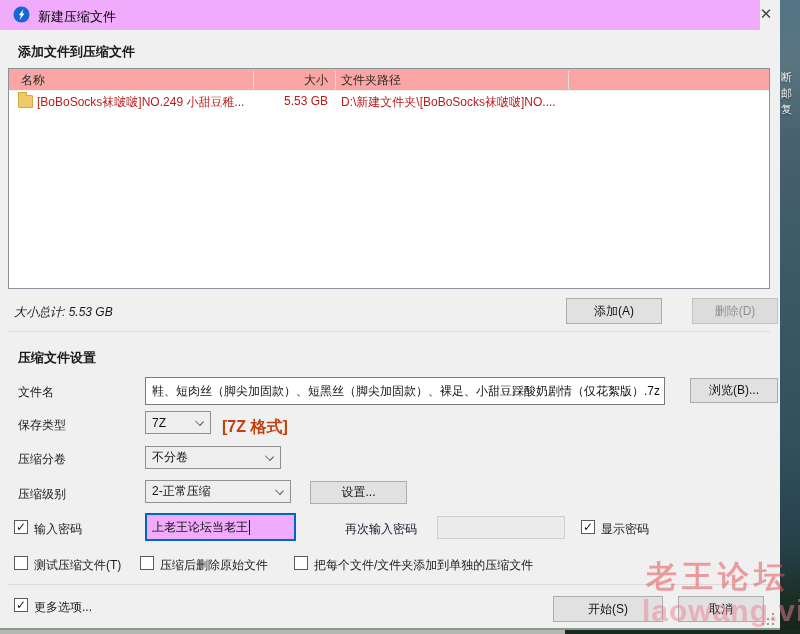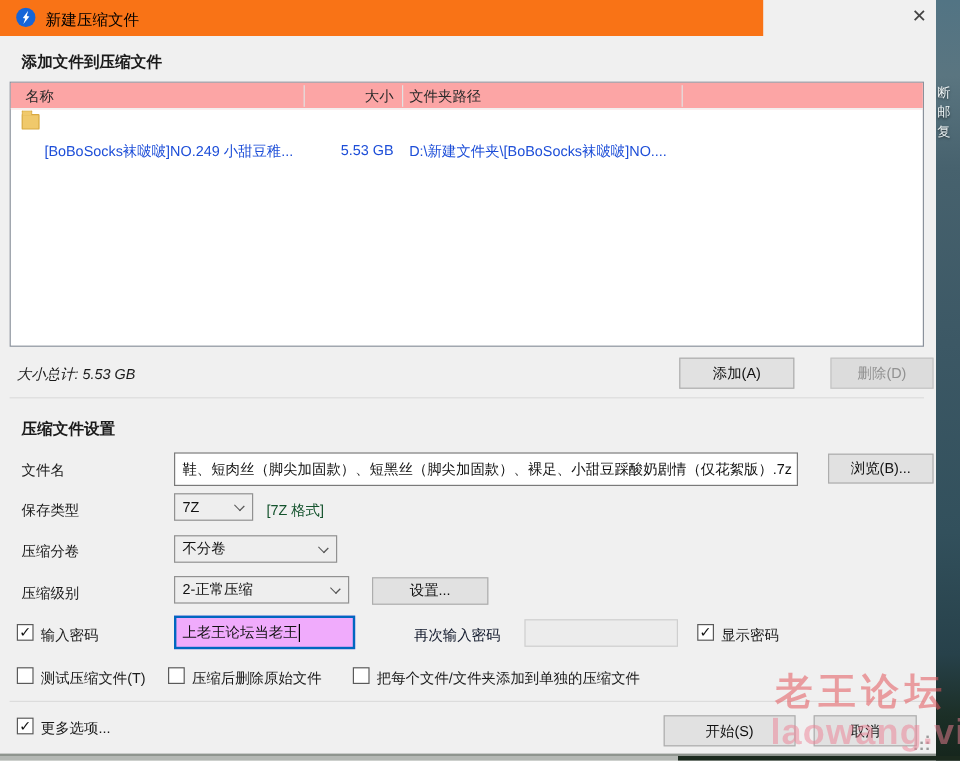--- a/index.html
+++ b/index.html
@@ -12,53 +12,53 @@
     position:absolute; left:780px; top:0; width:20px; height:634px;
     background:linear-gradient(180deg,#527484 0%,#5a7580 10%,#47626e 22%,#3c5865 45%,#32505c 70%,#27414a 86%,#1c2f27 94%,#15251c 100%);
     overflow:hidden;
   }
   .strip-frag { position:absolute; left:1px; color:#edf3f4; font-size:11px; text-shadow:0 1px 2px rgba(0,0,0,.6); white-space:nowrap; }
   #bottom-strip-left { position:absolute; left:0; top:630px; width:565px; height:4px; background:#b4b8b4; }
   #bottom-strip-right { position:absolute; left:565px; top:630px; width:235px; height:4px; background:#1b2a1e; }
 
   
   #dialog { position:absolute; left:0; top:0; width:780px; height:630px; background:#f0f0f0; border-bottom:2px solid #8f958f; }
-  #titlebar { position:absolute; left:0; top:0; width:636px; height:30px; background:#f97316; }
+  #titlebar { position:absolute; left:0; top:0; width:760px; height:30px; background:#f0abfc; }
   #app-icon { position:absolute; left:13px; top:6px; width:17px; height:17px; }
   #title-text { position:absolute; left:38px; top:8px; font-size:13px; color:#000; }
   #close-btn { position:absolute; left:752px; top:0; width:28px; height:28px; text-align:center; line-height:28px; font-size:15px; color:#444; cursor:default; }
 
   .section-heading { position:absolute; left:18px; font-weight:bold; font-size:13px; color:#1a1a1a; }
 
   
   #file-list { position:absolute; left:8px; top:68px; width:762px; height:221px; background:#fff; border:1px solid #8a919b; }
   .lv-header { position:absolute; left:0; top:0; width:100%; height:22px; background:#fca5a5; border-bottom:1px solid #f0f0f0; }
   .col-sep { position:absolute; top:2px; width:1px; height:18px; background:#e2e2e2; }
   .lv-cell { position:absolute; top:3px; font-size:12px; color:#2b2b2b; white-space:nowrap; }
   .lv-row { position:absolute; left:0; top:23px; width:100%; height:21px; }
-  .row-cell { position:absolute; top:2px; font-size:12px; color:#1d4ed8; white-space:nowrap; overflow:hidden;margin-top:24px; }
+  .row-cell { position:absolute; top:2px; font-size:12px; color:#b91c1c; white-space:nowrap; overflow:hidden; }
   #folder-icon { position:absolute; left:9px; top:3px; width:15px; height:13px; background:#f0c96b; border:1px solid #d8a940; border-radius:1px; }
   #folder-icon::before { content:""; position:absolute; left:-1px; top:-4px; width:7px; height:3px; background:#f0c96b; border:1px solid #d8a940; border-bottom:none; border-radius:1px 1px 0 0; }
 
   #total-label { position:absolute; left:14px; top:304px; font-size:12px; color:#1a1a1a;font-style:italic; }
 
   .btn { position:absolute; background:#e1e1e1; border:1px solid #adadad; font-size:12px; text-align:center; font-family:inherit; color:#111; }
   .btn.disabled { background:#dcdcdc; border-color:#c3c3c3; color:#919191; }
 
   .hline { position:absolute; left:8px; width:762px; height:1px; background:#dcdcdc; }
 
   .form-label { position:absolute; left:18px; font-size:12px; color:#1a1a1a; }
 
   #filename-box { position:absolute; left:145px; top:377px; width:520px; height:28px; background:#fff; border:1px solid #7a7a7a;
     display:flex; align-items:center; justify-content:flex-end; overflow:hidden; white-space:nowrap; padding:0 4px; font-size:12px; }
 
   .combo { position:absolute; height:23px; background:#eeeeee; border:1px solid #919191; display:flex; align-items:center; padding:0 6px; font-size:12px; color:#111; }
   .combo .chev { position:absolute; right:7px; top:8px; width:7px; height:7px; border-right:1px solid #555; border-bottom:1px solid #555; transform:rotate(45deg) scale(1,.8); margin-top:-2px; }
 
-  #format-link { position:absolute; left:222px; top:417px; color:#14532d; font-size:12px; }
+  #format-link { position:absolute; left:222px; top:417px; color:#c2410c; font-size:16px;font-weight:bold; }
 
   .cb { position:absolute; width:14px; height:14px; background:#fff; border:1px solid #5a5a5a; font-size:12px; line-height:13px; text-align:center; color:#111; }
   .cb.checked::after { content:"✓"; }
   .cb-label { position:absolute; font-size:12px; color:#1a1a1a; white-space:nowrap; }
   .cb-label.dim { color:#0f172a; }
 
   #password-input { position:absolute; left:145px; top:513px; width:151px; height:28px; background:#f0abfc; border:2px solid #0067c0;
     display:flex; align-items:center; padding:0 5px; font-size:12px; white-space:nowrap; overflow:hidden; }
   #caret { display:inline-block; width:1px; height:15px; background:#000; margin-left:1px; }
   #confirm-input { position:absolute; left:437px; top:516px; width:128px; height:23px; background:#ececec; border:1px solid #cfcfcf; }

